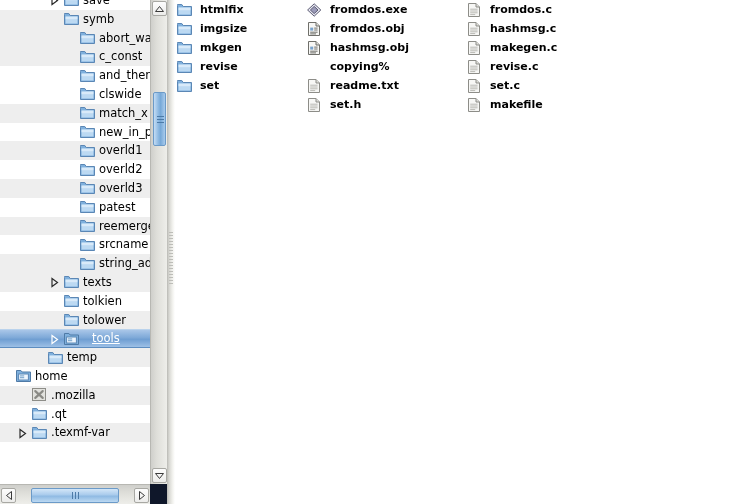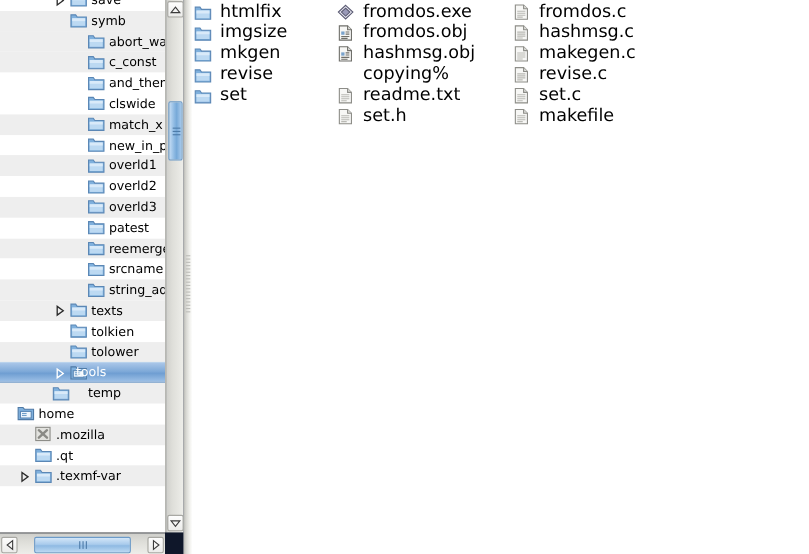--- a/index.html
+++ b/index.html
@@ -234,23 +234,24 @@
   }
   .fcol {
     position: relative;
     width: 130px;
   }
   .fitem {
     position: relative;
     height: 19.1px;
     line-height: 19.1px;
     white-space: nowrap;
-    font-size: 16px;
+    font-size: 11px;
     color: #000;
     padding-left: 25px;
+    font-weight: bold;
   }
   .fitem .ficon {
     position: absolute;
     left: 2px;
     top: 50%;
     margin-top: -7px;
     width: 15px;
     height: 14px;
   }
   .fitem .fname { position: relative; }
@@ -424,29 +425,29 @@
               <svg width="11" height="11" viewBox="0 0 11 11">
                 <polygon points="3,1.5 8.5,5.5 3,9.5" fill="none" stroke="#ffffff" stroke-width="1.2"></polygon>
               </svg>
             </span>
             <span class="ticon" style="left: 64px;"><svg width="15" height="13" viewBox="0 0 15 13">
                 <path d="M0.5 1.5 L0.5 12.5 L14.5 12.5 L14.5 3.0 L6.2 3.0 L4.9 1.5 Z" fill="#7fb0dd" stroke="#4f7aa6" stroke-width="1"></path>
                 <rect x="2.6" y="5.0" width="9.8" height="6.0" fill="#eef6fd" stroke="#5b87b5" stroke-width="1"></rect>
                 <rect x="4.0" y="6.4" width="4.2" height="1" fill="#6f9ec9"></rect>
                 <rect x="4.0" y="8.2" width="4.2" height="1" fill="#6f9ec9"></rect>
               </svg></span>
-            <span class="tlabel" style="left: 69px;">tools</span>
+            <span class="tlabel" style="left: 92px; text-decoration: underline;">tools</span>
           </div>
           <div class="trow alt">
             <span class="ticon" style="left: 48px;"><svg width="15" height="13" viewBox="0 0 15 13">
                 <path d="M0.5 2.5 L0.5 12.5 L14.5 12.5 L14.5 3.5 L6.2 3.5 L4.8 1.5 L0.5 1.5 Z" fill="#7fb0dd" stroke="#5b87b5" stroke-width="1"></path>
                 <path d="M1.6 4.6 L13.4 4.6 L13.4 11.5 L1.6 11.5 Z" fill="#bcd9f2"></path>
                 <path d="M1.6 4.6 L13.4 4.6 L13.4 7.2 L1.6 7.2 Z" fill="#d9eaf9"></path>
               </svg></span>
-            <span class="tlabel" style="left: 80px;">temp</span>
+            <span class="tlabel" style="left: 67px;">temp</span>
           </div>
           <div class="trow plain">
             <span class="ticon" style="left: 16px;"><svg width="15" height="13" viewBox="0 0 15 13">
                 <path d="M0.5 1.5 L0.5 12.5 L14.5 12.5 L14.5 3.0 L6.2 3.0 L4.9 1.5 Z" fill="#7fb0dd" stroke="#4f7aa6" stroke-width="1"></path>
                 <rect x="2.6" y="5.0" width="9.8" height="6.0" fill="#eef6fd" stroke="#5b87b5" stroke-width="1"></rect>
                 <rect x="4.0" y="6.4" width="4.2" height="1" fill="#6f9ec9"></rect>
                 <rect x="4.0" y="8.2" width="4.2" height="1" fill="#6f9ec9"></rect>
               </svg></span>
             <span class="tlabel" style="left: 35px;">home</span>
           </div>

